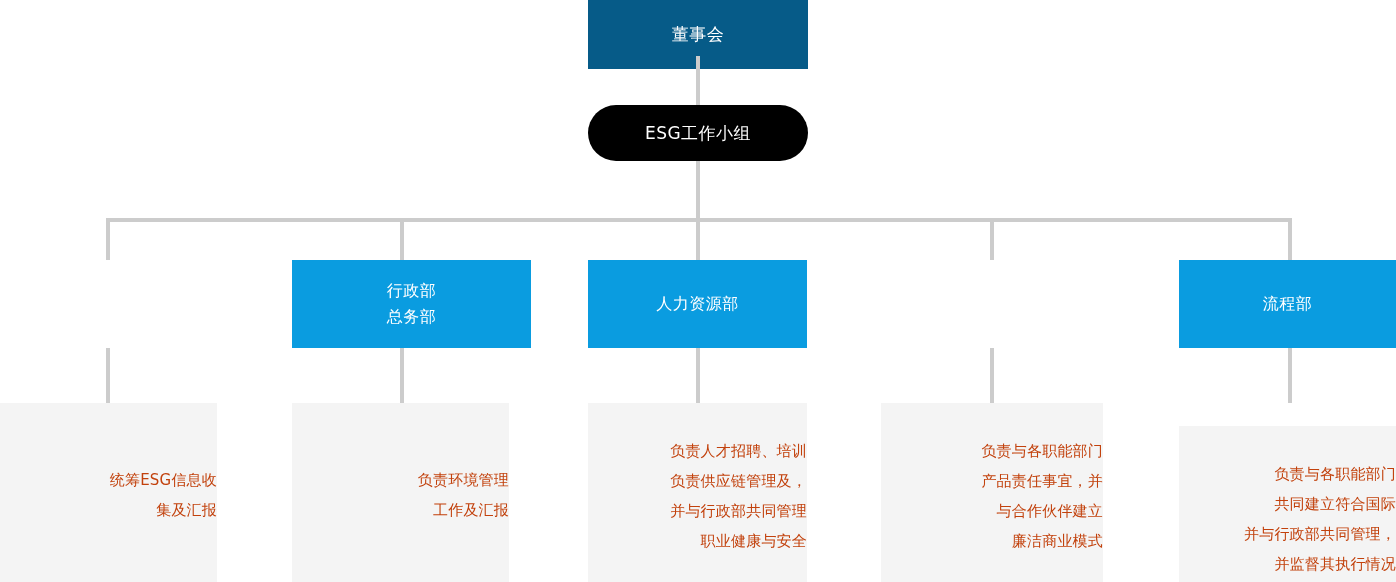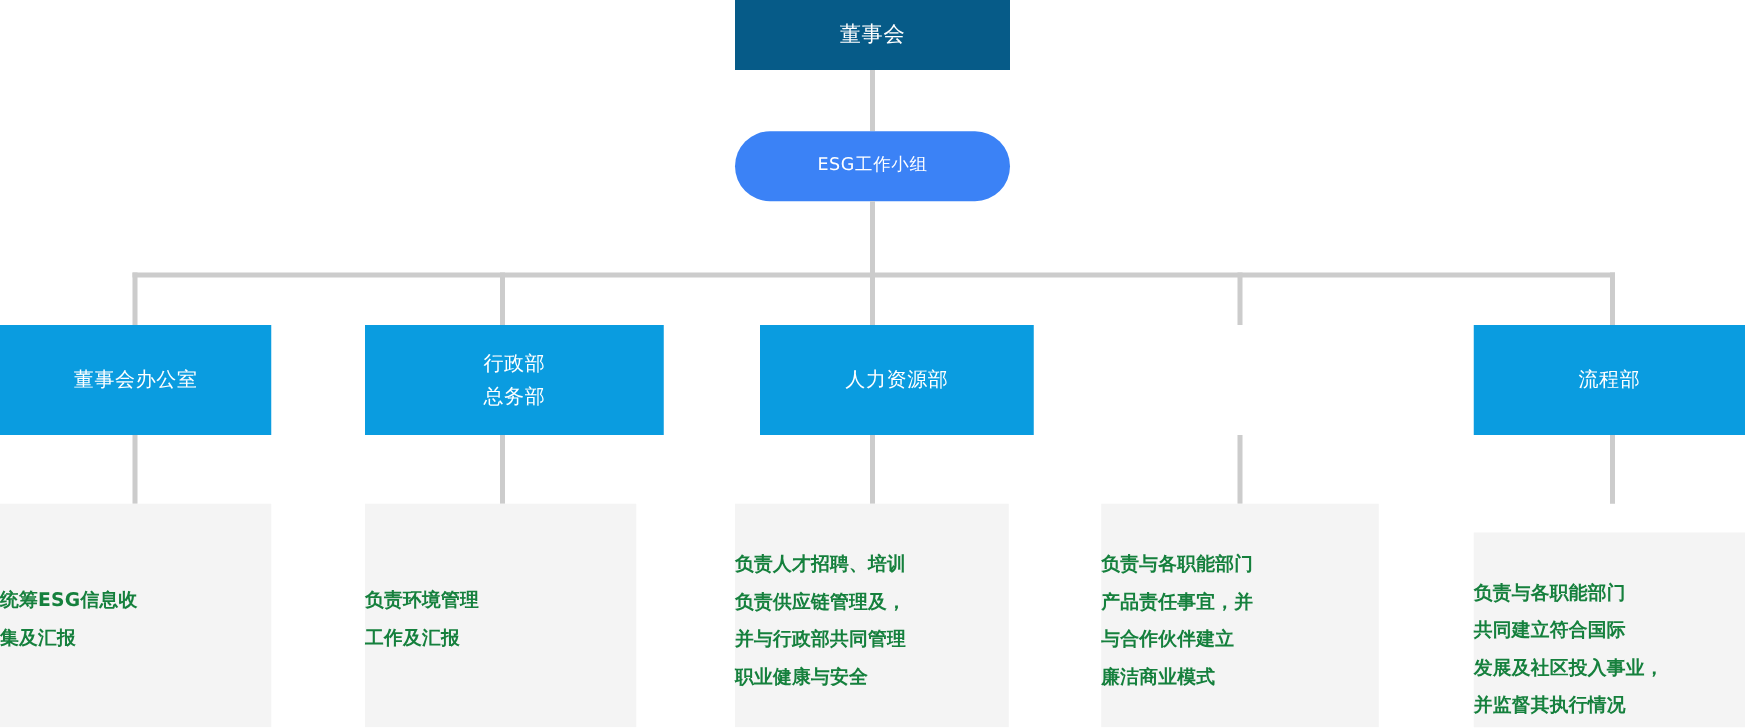--- a/index.html
+++ b/index.html
@@ -41,89 +41,83 @@
     text-align: center;
     line-height: 1.55;
     letter-spacing: 0.5px;
   }
 
   .node-board {
     background: #065b88;
     font-size: 17px;
   }
   .node-esg {
-    background: #3b82f6;
-    font-size: 14px;
+    background: #000000;
+    font-size: 17px;
     border-radius: 28px;
   }
   .node-dept {
     background: #0a9ce0;
     font-size: 16px;
   }
   .node-dept .node-label { line-height: 1.62; }
 
   
   .desc {
     position: absolute;
     background: #f4f4f4;
     box-sizing: border-box;
     display: flex;
     align-items: flex-start;
     justify-content: center;
   }
   .desc .desc-label {
     display: block;
     width: 100%;
-    text-align: left;
-    color: #15803d;
+    text-align: right;
+    color: #c2410c;
     font-size: 15px;
     line-height: 30px;
     letter-spacing: 0.2px;
-    font-weight: bold;
   }
 </style>
 </head>
 <body>
 
 <div id="chart">
 
-  <div class="node node-board" style="left:588px; top:0px; width:220px; height:56px;">
+  <div class="node node-board" style="left:588px; top:0px; width:220px; height:69px;">
     <span class="node-label">董事会</span>
   </div>
 
   <div class="conn" style="left:696px; top:56px; width:4px; height:49px;"></div>
 
   <div class="node node-esg" style="left:588px; top:105px; width:220px; height:56px;">
     <span class="node-label">ESG工作小组</span>
   </div>
 
   <div class="conn" style="left:696px; top:161px; width:4px; height:61px;"></div>
 
   <div class="conn" style="left:106px; top:218px; width:1186px; height:4px;"></div>
 
   <div class="conn" style="left:106px; top:218px; width:4px; height:42px;"></div>
   <div class="conn" style="left:400px; top:218px; width:4px; height:42px;"></div>
   <div class="conn" style="left:696px; top:218px; width:4px; height:42px;"></div>
   <div class="conn" style="left:990px; top:218px; width:4px; height:42px;"></div>
   <div class="conn" style="left:1288px; top:218px; width:4px; height:42px;"></div>
 
-  <div class="node node-dept" style="left:0px; top:260px; width:217px; height:88px;">
-    <span class="node-label">
-      <span>董事会办公室</span>
-    </span>
-  </div>
 
   <div class="node node-dept" style="left:292px; top:260px; width:239px; height:88px;">
     <span class="node-label">
       <span>行政部</span><br>
       <span>总务部</span>
     </span>
   </div>
 
-  <div class="node node-dept" style="left:608px; top:260px; width:219px; height:88px;">
+  <div class="node node-dept" style="left:588px; top:260px; width:219px; height:88px;">
     <span class="node-label">
       <span>人力资源部</span>
     </span>
   </div>
 
 
   <div class="node node-dept" style="left:1179px; top:260px; width:217px; height:88px;justify-content:center;">
     <span class="node-label">
       <span>流程部</span>
     </span>
@@ -164,18 +158,18 @@
       <span>产品责任事宜，并</span><br>
       <span>与合作伙伴建立</span><br>
       <span>廉洁商业模式</span>
     </span>
   </div>
 
   <div class="desc" style="left:1179px; top:426px; width:217px; height:179px; padding-top:33px;">
     <span class="desc-label">
       <span>负责与各职能部门</span><br>
       <span>共同建立符合国际</span><br>
-      <span>发展及社区投入事业，</span><br>
+      <span>并与行政部共同管理，</span><br>
       <span>并监督其执行情况</span>
     </span>
   </div>
 
 </div>
 
 </body></html>

